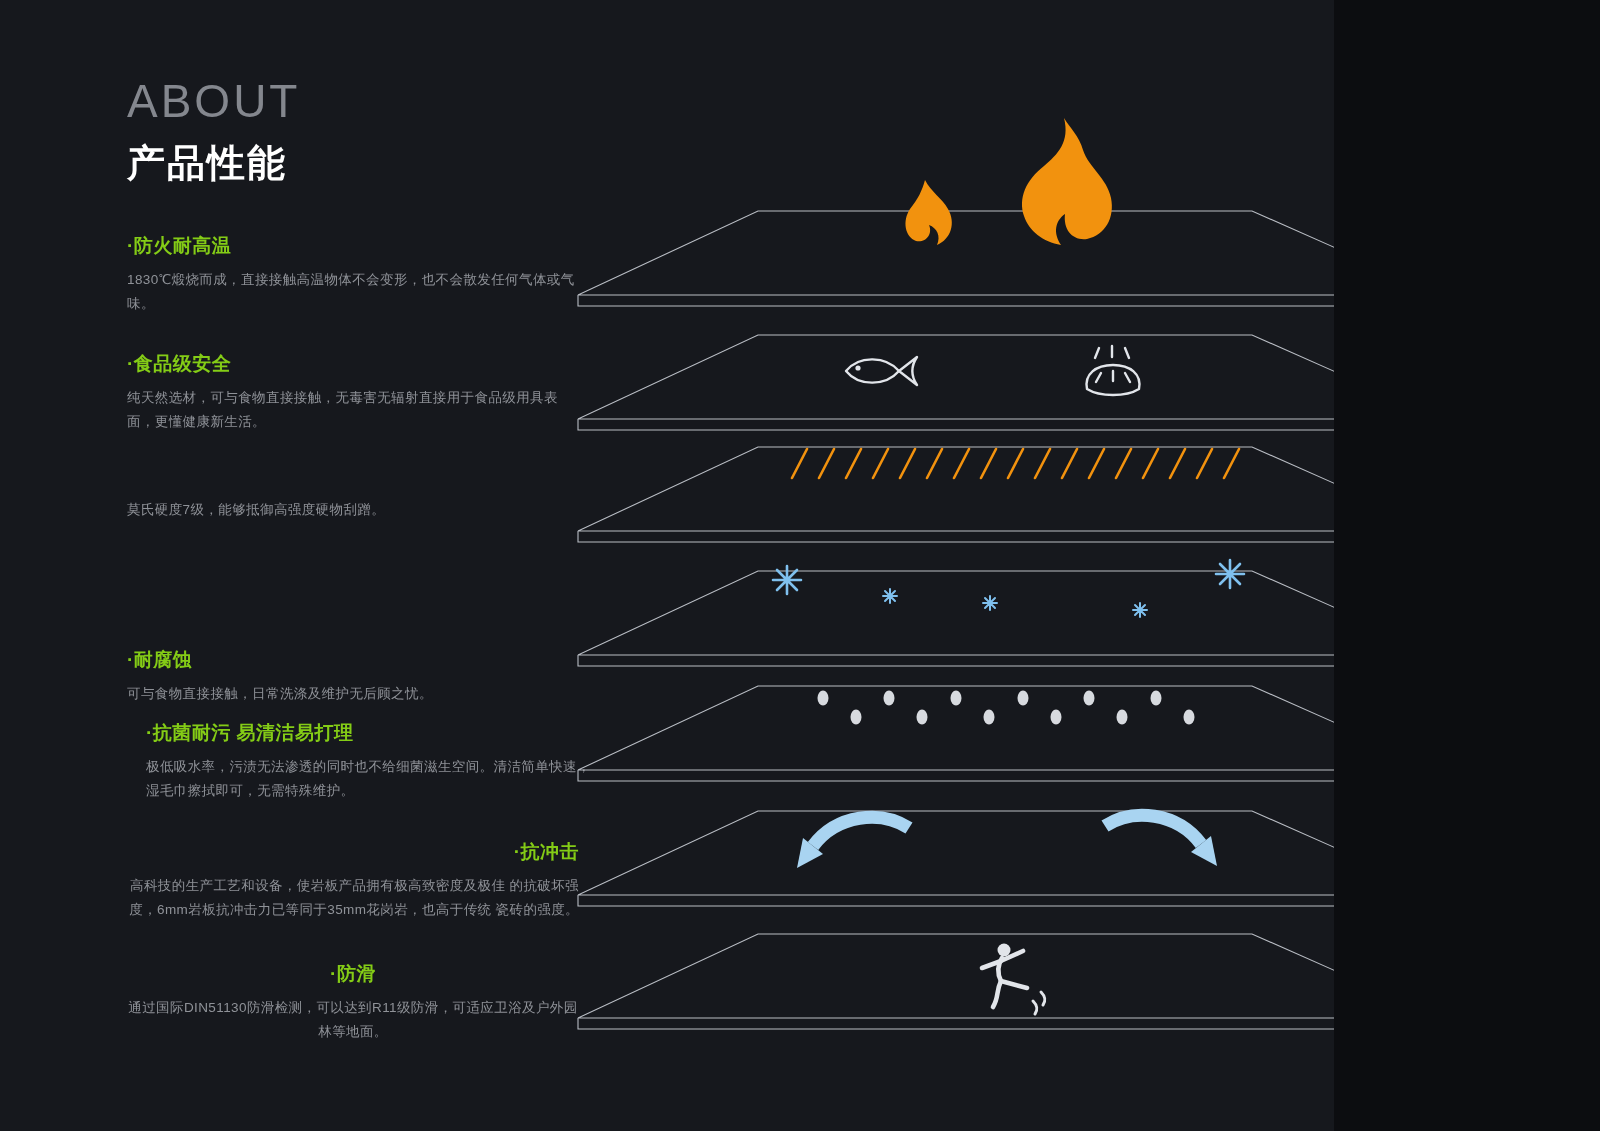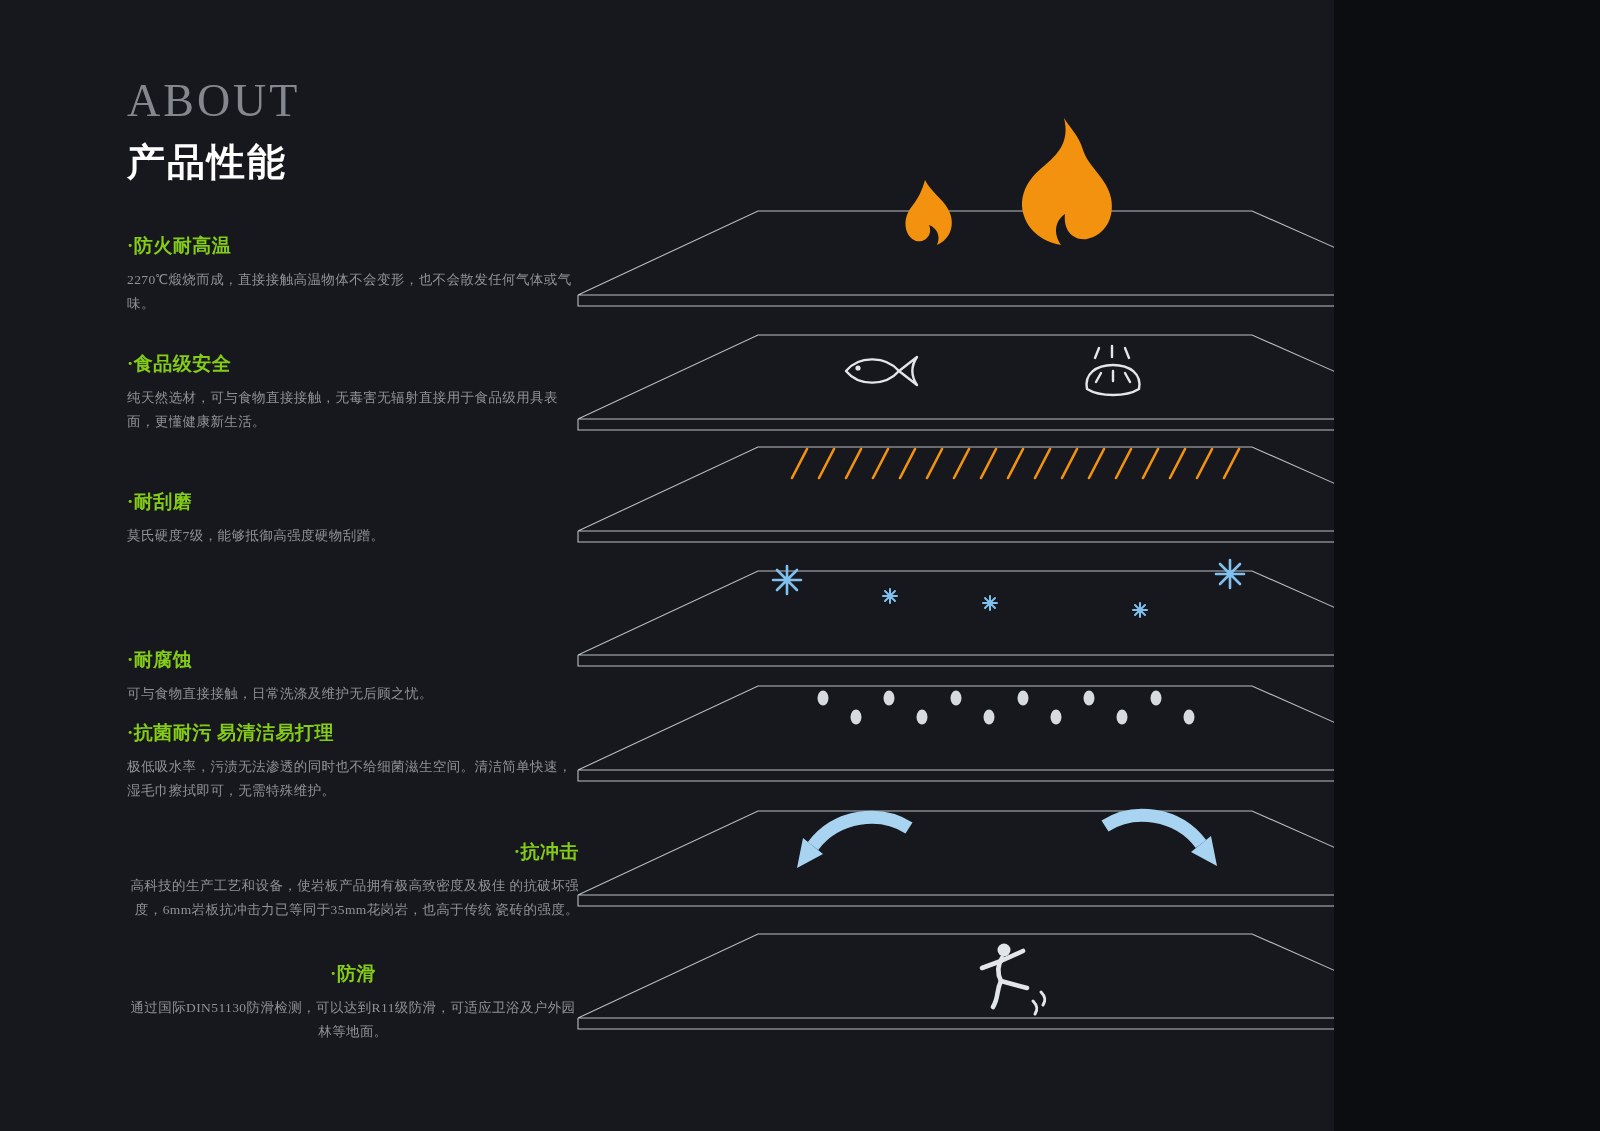--- a/index.html
+++ b/index.html
@@ -8,30 +8,30 @@
     --orange:#f2920e;
     --blue:#7fc0ee;
     --blue_light:#a9d4f1;
     --icon_white:#e2e5ea;
     --text_grey:#8f9298;
   }
   *{margin:0;padding:0;box-sizing:border-box;}
   html,body{background:#0c0d10;}
   .page{
     position:relative;width:1334px;height:1131px;background:var(--bg);
-    overflow:hidden;font-family:Liberation Serif, serif;
+    overflow:hidden;font-family:Liberation Sans, sans-serif;
   }
   .heading{position:absolute;left:127px;top:74px;}
   .title-en{font-size:46px;color:#84878e;letter-spacing:3px;font-weight:400;}
   .title-zh{font-size:38px;color:#ffffff;font-weight:700;margin-top:10px;letter-spacing:2px;}
   .feature{position:absolute;left:127px;width:452px;}
   .feature h3{font-size:19px;color:#84cc16;font-weight:600;letter-spacing:.5px;}
   .feature p{font-size:13.5px;color:var(--text_grey);line-height:1.75;margin-top:9px;letter-spacing:.4px;}
   .f1{top:233px;} .f2{top:351px;} .f3{top:489px;} .f4{top:615px;margin-top:32px;}
-  .f5{top:720px;} .f6{top:839px;text-align:right;} .f7{top:961px;text-align:center;}
+  .f5{top:720px;margin-left:19px;} .f6{top:839px;text-align:right;} .f7{top:961px;text-align:center;}
   .layers{position:absolute;left:0;top:0;}
   .slab{fill:none;stroke:var(--line);stroke-width:1.1;}
   .flame{fill:var(--orange);}
   .scratch{stroke:var(--orange);stroke-width:2.6;fill:none;stroke-linecap:round;}
   .outline-icon{stroke:var(--icon_white);stroke-width:2.4;fill:none;stroke-linecap:round;stroke-linejoin:round;}
   .flake{stroke:var(--blue);fill:none;stroke-linecap:round;}
   .drop{fill:var(--icon_white);opacity:.95;}
   .arrow-band{stroke:var(--blue_light);stroke-width:13;fill:none;}
   .arrow-head{fill:var(--blue_light);}
   .person{stroke:var(--icon_white);stroke-width:4.6;fill:none;stroke-linecap:round;stroke-linejoin:round;}
@@ -48,28 +48,27 @@
 <div class="page">
 
   <header class="heading">
     <div class="title-en">ABOUT</div>
     <div class="title-zh">产品性能</div>
   </header>
 
   <section>
     <div class="feature f1">
       <h3>·防火耐高温</h3>
-      <p>2270℃煅烧而成，直接接触高温物体不会变形，也不会散发任何气体或气味。</p>
+      <p>1830℃煅烧而成，直接接触高温物体不会变形，也不会散发任何气体或气味。</p>
     </div>
     <div class="feature f2">
       <h3>·食品级安全</h3>
       <p>纯天然选材，可与食物直接接触，无毒害无辐射直接用于食品级用具表面，更懂健康新生活。</p>
     </div>
     <div class="feature f3">
-      <h3>·耐刮磨</h3>
       <p>莫氏硬度7级，能够抵御高强度硬物刮蹭。</p>
     </div>
     <div class="feature f4">
       <h3>·耐腐蚀</h3>
       <p>可与食物直接接触，日常洗涤及维护无后顾之忧。</p>
     </div>
     <div class="feature f5">
       <h3>·抗菌耐污 易清洁易打理</h3>
       <p>极低吸水率，污渍无法渗透的同时也不给细菌滋生空间。清洁简单快速，湿毛巾擦拭即可，无需特殊维护。</p>
     </div>

